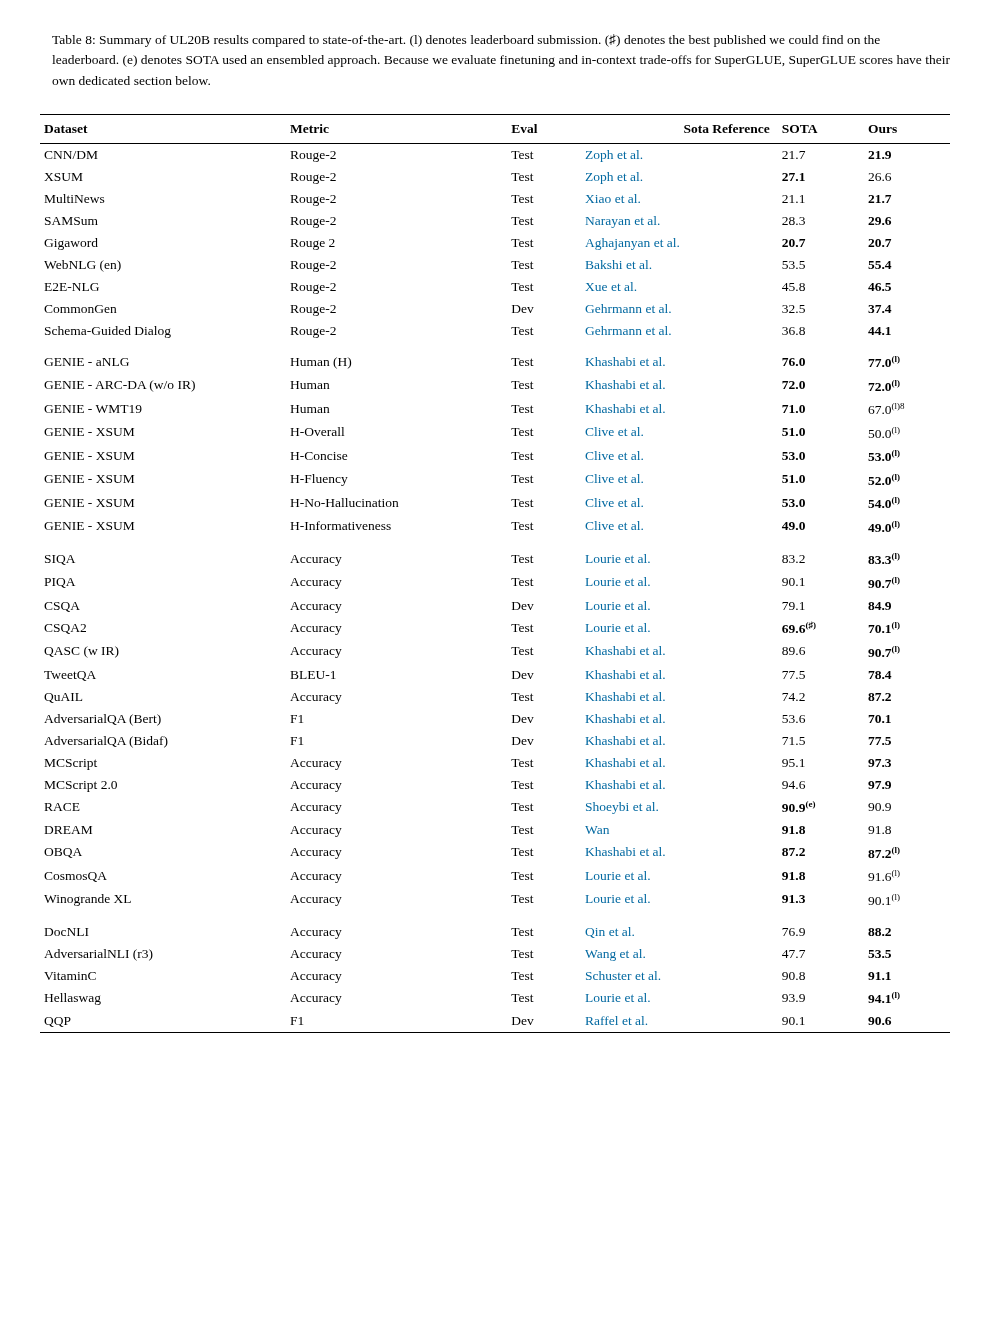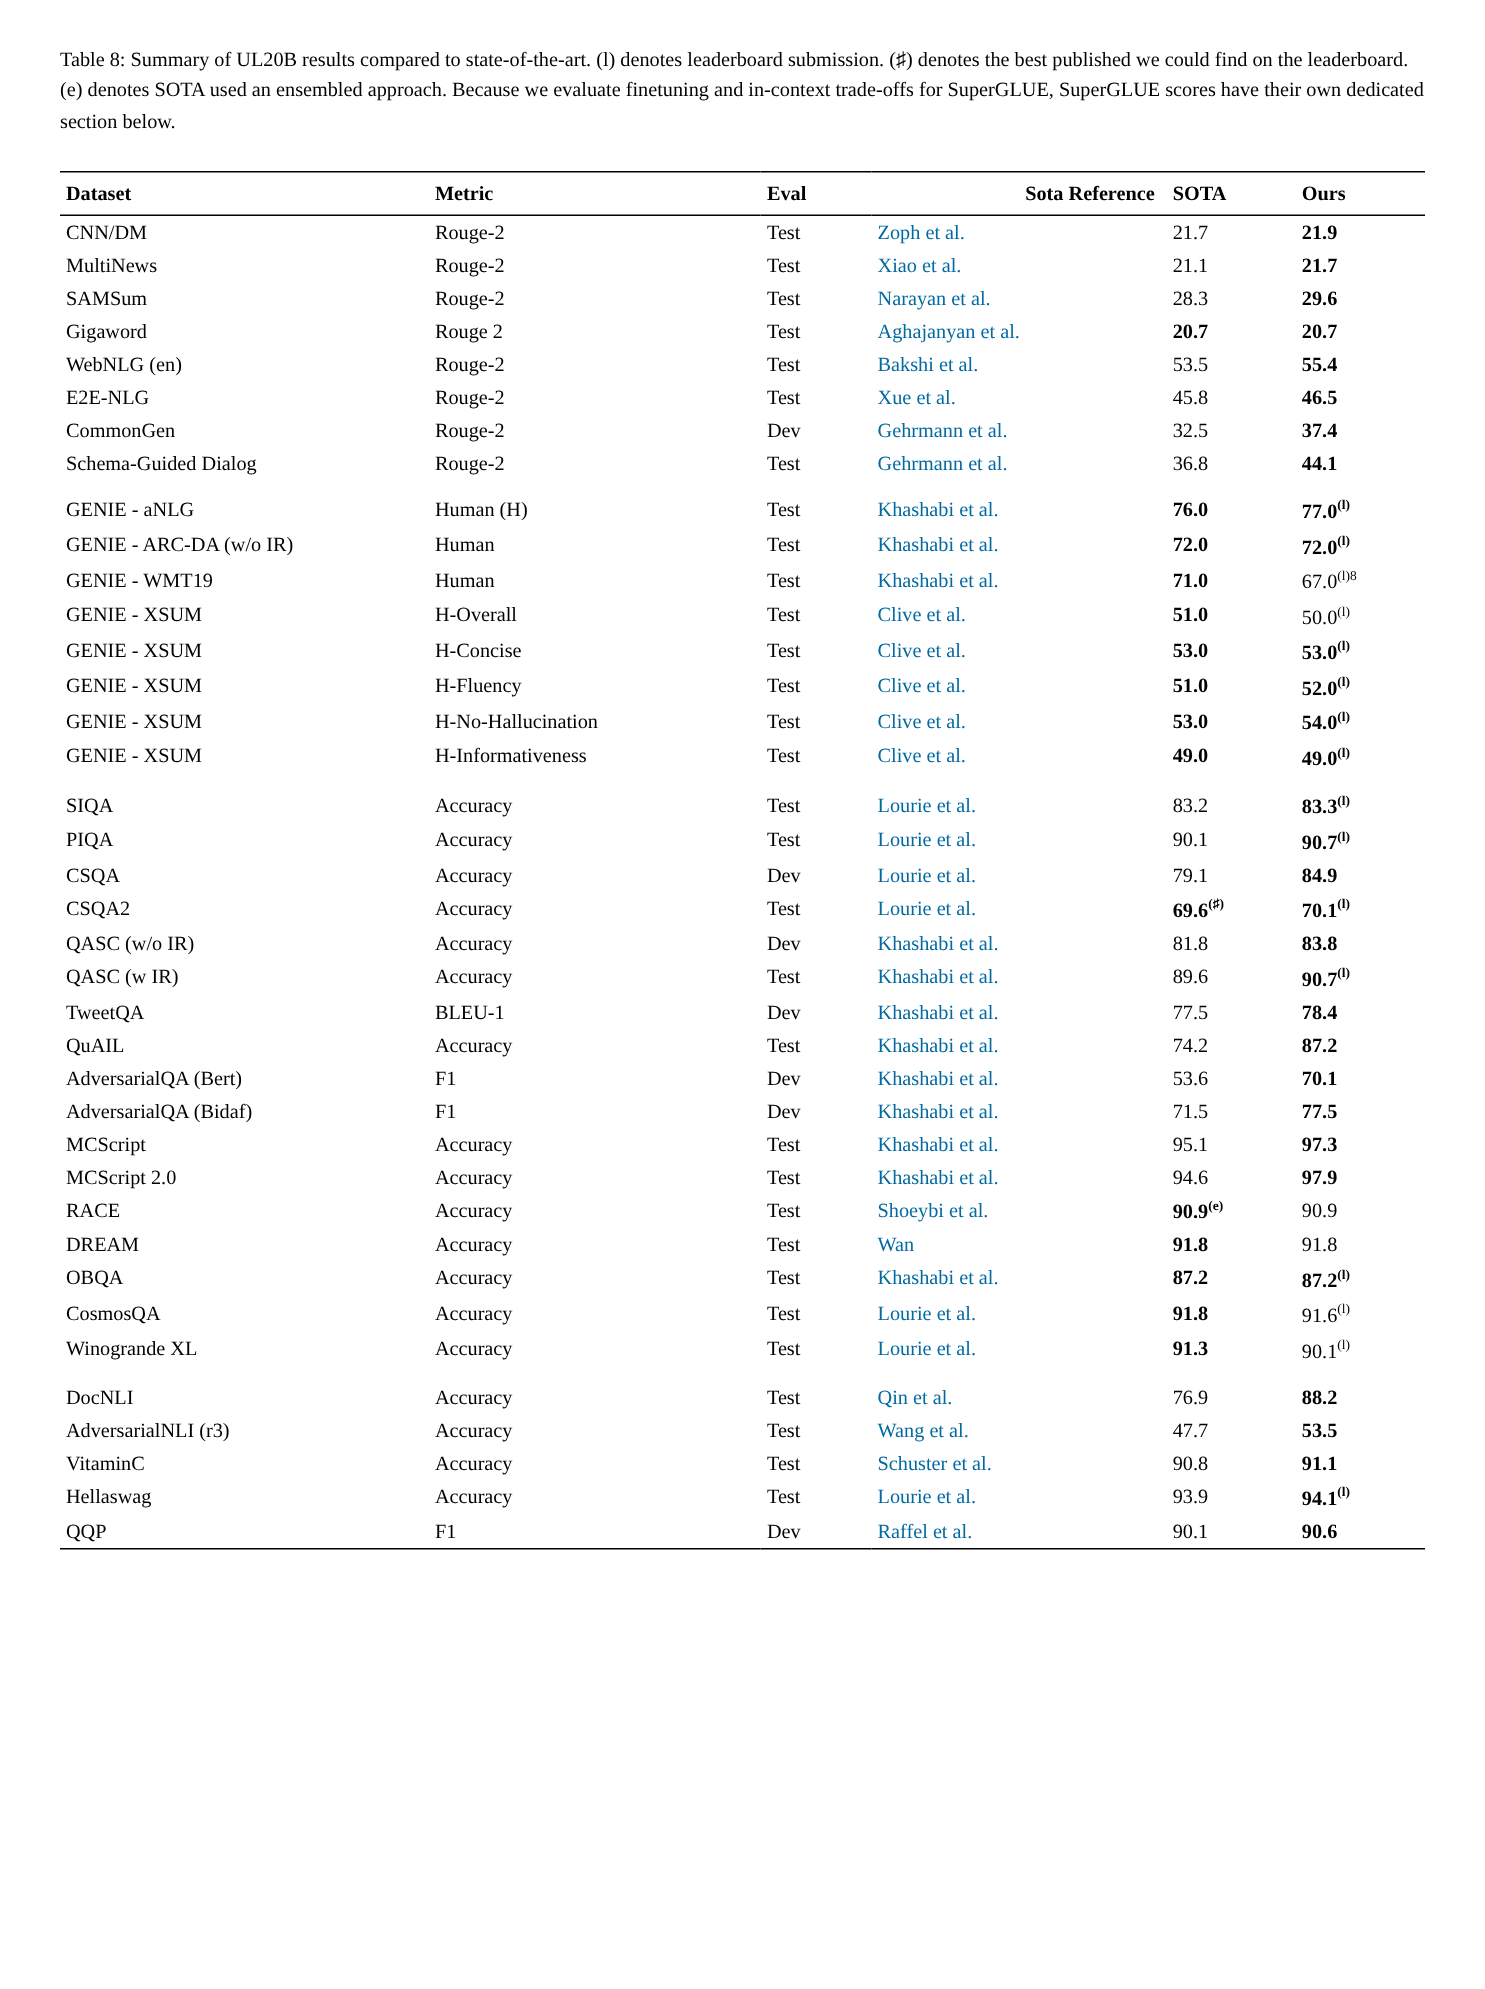--- a/index.html
+++ b/index.html
@@ -8,20 +8,21 @@
       font-size: 14px;
       background: #fff;
       color: #000;
       padding: 30px 40px;
       max-width: 990px;
     }
     .caption {
       font-size: 13.5px;
       line-height: 1.5;
       margin-bottom: 20px;
+      margin-left: 12px;
     }
     table {
       width: 100%;
       border-collapse: collapse;
       margin-top: 23px;
       font-size: 13.5px;
     }
     thead tr th {
       font-weight: bold;
       text-align: left;
@@ -72,20 +73,28 @@
   <tbody id="table-body">
   <tr>
         <td>CNN/DM</td>
         <td>Rouge-2</td>
         <td>Test</td>
         <td><span class="link">Zoph et al.</span></td>
         <td><span>21.7</span></td>
         <td><strong>21.9</strong></td>
       </tr>
       <tr>
+        <td>XSUM</td>
+        <td>Rouge-2</td>
+        <td>Test</td>
+        <td><span class="link">Zoph et al.</span></td>
+        <td><strong>27.1</strong></td>
+        <td><span>26.6</span></td>
+      </tr>
+      <tr>
         <td>MultiNews</td>
         <td>Rouge-2</td>
         <td>Test</td>
         <td><span class="link">Xiao et al.</span></td>
         <td><span>21.1</span></td>
         <td><strong>21.7</strong></td>
       </tr>
       <tr>
         <td>SAMSum</td>
         <td>Rouge-2</td>
@@ -222,28 +231,20 @@
         <td><span>79.1</span></td>
         <td><strong>84.9</strong></td>
       </tr>
       <tr>
         <td>CSQA2</td>
         <td>Accuracy</td>
         <td>Test</td>
         <td><span class="link">Lourie et al.</span></td>
         <td><strong>69.6<sup>(♯)</sup></strong></td>
         <td><strong>70.1<sup>(l)</sup></strong></td>
-      </tr>
-      <tr>
-        <td>QASC (w/o IR)</td>
-        <td>Accuracy</td>
-        <td>Dev</td>
-        <td><span class="link">Khashabi et al.</span></td>
-        <td><span>81.8</span></td>
-        <td><strong>83.8</strong></td>
       </tr>
       <tr>
         <td>QASC (w IR)</td>
         <td>Accuracy</td>
         <td>Test</td>
         <td><span class="link">Khashabi et al.</span></td>
         <td><span>89.6</span></td>
         <td><strong>90.7<sup>(l)</sup></strong></td>
       </tr>
       <tr>

